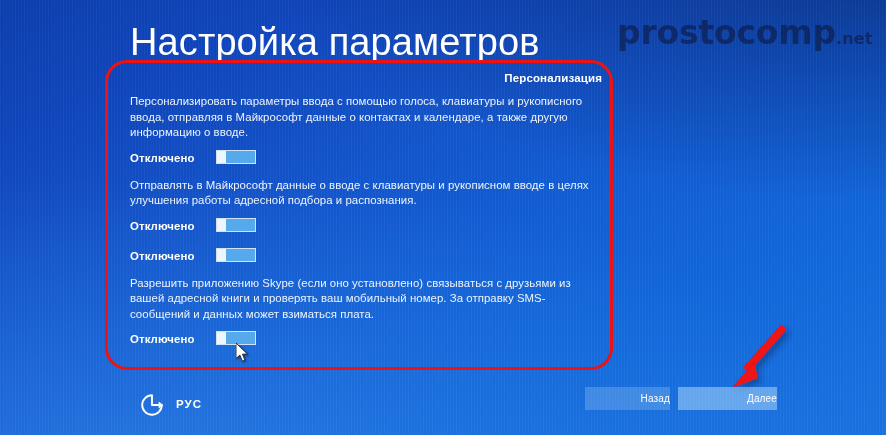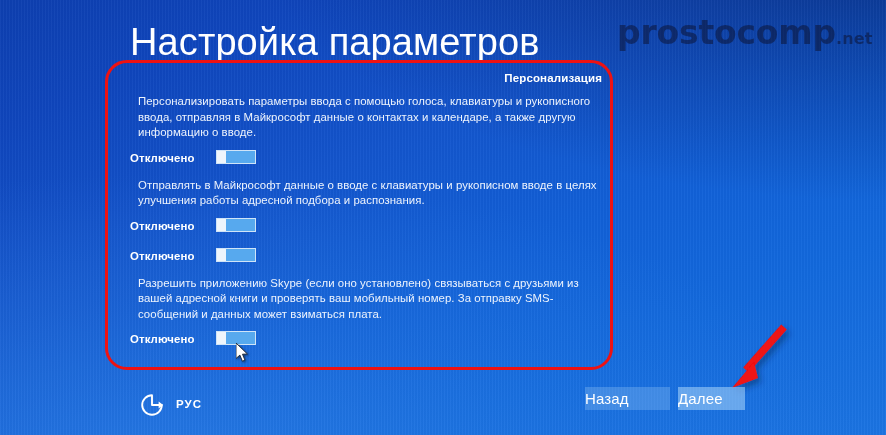--- a/index.html
+++ b/index.html
@@ -89,21 +89,21 @@
     letter-spacing: 0.15px;
     text-align: right;
   }
   .setting {
     margin-bottom: 14px;
   }
   .setting-desc {
     font-size: 11.4px;
     line-height: 15.5px;
     color: #eef4fd;
-    margin: 0 0 7px 8px;
+    margin: 0 0 7px 0;
     max-width: 460px;
     letter-spacing: 0.05px;
   }
   .setting-row {
     display: flex;
     align-items: flex-end;
     height: 16px;
   }
   .setting-state {
     font-size: 11.4px;
@@ -184,34 +184,34 @@
     color: #ffffff;
     letter-spacing: 1.1px;
     cursor: pointer;
   }
 
   .btn {
     position: absolute;
     top: 387px;
     height: 23px;
     line-height: 23px;
-    text-align: left;
-    font-size: 15px;
+    text-align: right;
+    font-size: 10px;
     color: #ffffff;
     cursor: pointer;
     letter-spacing: 0.15px;
   }
   .btn-back {
     left: 585px;
     width: 85px;
     background: rgba(150,196,244,0.33);
   }
   .btn-next {
     left: 678px;
-    width: 67px;
+    width: 99px;
     background: rgba(170,214,250,0.55);
   }
 </style>
 </head>
 <body>
 
 <div id="screen">
 
   <div class="bg-base"></div>
   <div class="bg-vignette"></div>

